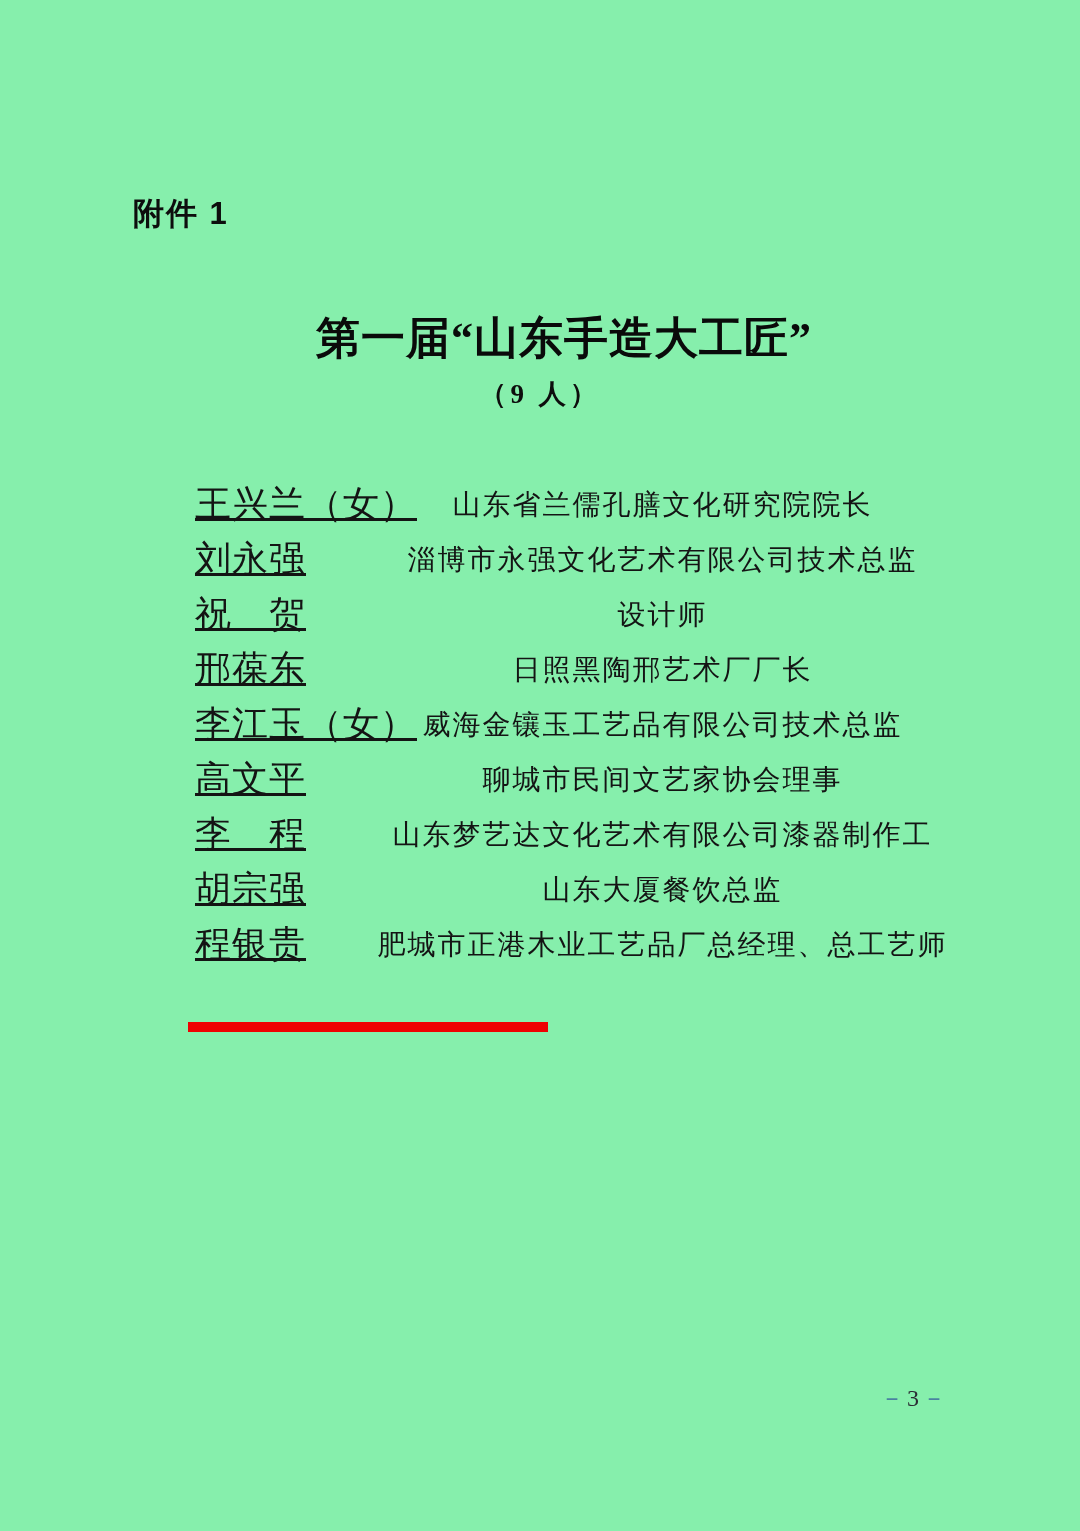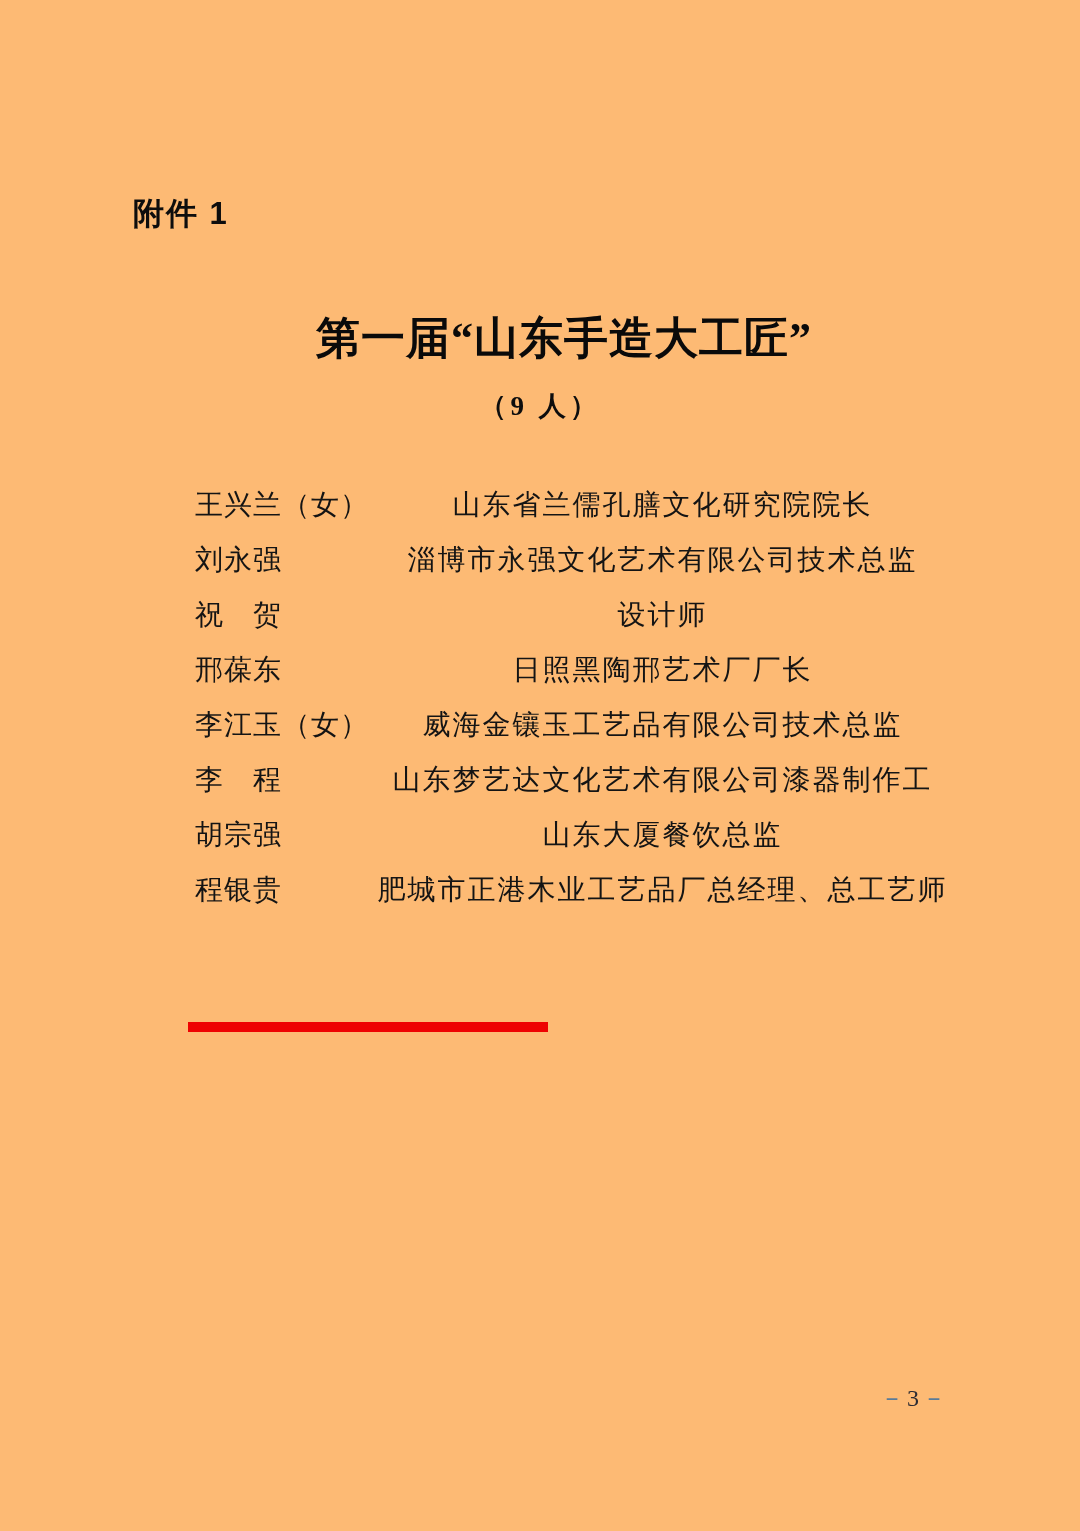--- a/index.html
+++ b/index.html
@@ -4,21 +4,21 @@
 <style>
   html, body {
     margin: 0;
     padding: 0;
     background: #ffffff;
   }
   .page {
     position: relative;
     width: 1080px;
     height: 1531px;
-    background: #fdba74;
+    background: #86efac;
     font-family: "Liberation Serif", "DejaVu Serif", serif;
     color: #111111;
     overflow: hidden;
   }
   .attachment {
     position: absolute;
     left: 133px;
     top: 193px;
     font-family: "Liberation Sans", "DejaVu Sans", sans-serif;
     font-weight: 700;
@@ -42,40 +42,40 @@
   .subtitle {
     position: absolute;
     left: 0;
     top: 376px;
     width: 100%;
     text-align: center;
     font-weight: 700;
     font-size: 27px;
     letter-spacing: 4px;
     color: #0d0d0d;
-    margin-top: 12px;
   }
   .list {
     position: absolute;
     left: 195px;
     top: 477px;
     width: 770px;
   }
   .row {
     display: flex;
     align-items: flex-start;
   }
   .name-cell {
     flex: 0 0 175px;
     width: 175px;
     white-space: nowrap;
-    font-size: 28px;
+    font-size: 36px;
     letter-spacing: 1px;
     line-height: 55px;
     color: #141414;
+    text-decoration: underline;
   }
   .desc {
     flex: 1 1 auto;
     max-width: 585px;
     font-size: 28px;
     letter-spacing: 2px;
     line-height: 55px;
     color: #141414;
     text-align: center;
   }
@@ -136,20 +136,24 @@
     <div class="row">
       <span class="name-cell"><span>邢葆东</span><span></span></span>
       <div class="desc">日照黑陶邢艺术厂厂长</div>
     </div>
 
     <div class="row">
       <span class="name-cell"><span>李江玉</span><span>（女）</span></span>
       <div class="desc">威海金镶玉工艺品有限公司技术总监</div>
     </div>
 
+    <div class="row">
+      <span class="name-cell"><span>高文平</span><span></span></span>
+      <div class="desc">聊城市民间文艺家协会理事</div>
+    </div>
 
     <div class="row">
       <span class="name-cell"><span>李　程</span><span></span></span>
       <div class="desc">山东梦艺达文化艺术有限公司漆器制作工</div>
     </div>
 
     <div class="row">
       <span class="name-cell"><span>胡宗强</span><span></span></span>
       <div class="desc">山东大厦餐饮总监</div>
     </div>

